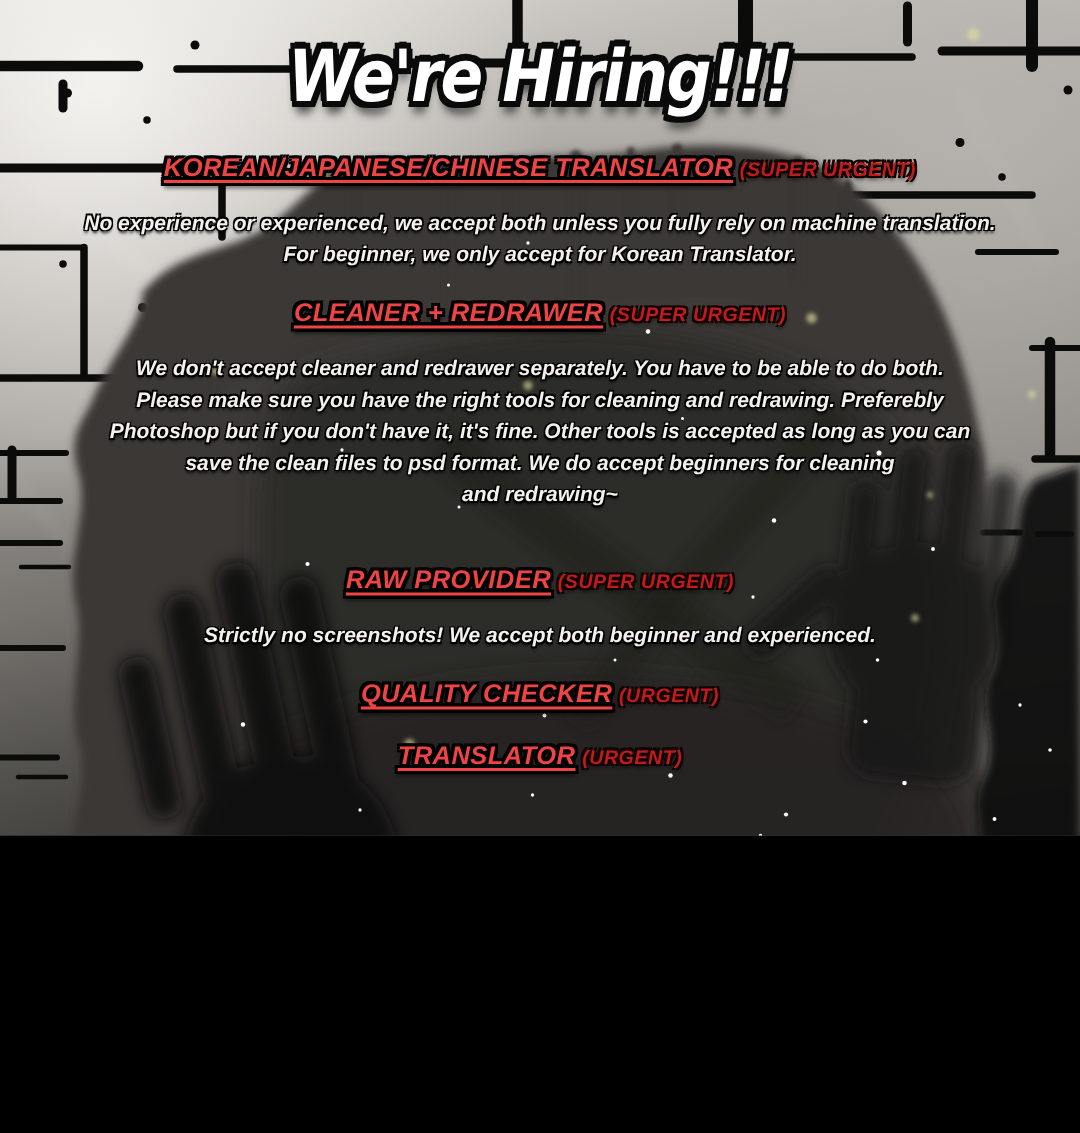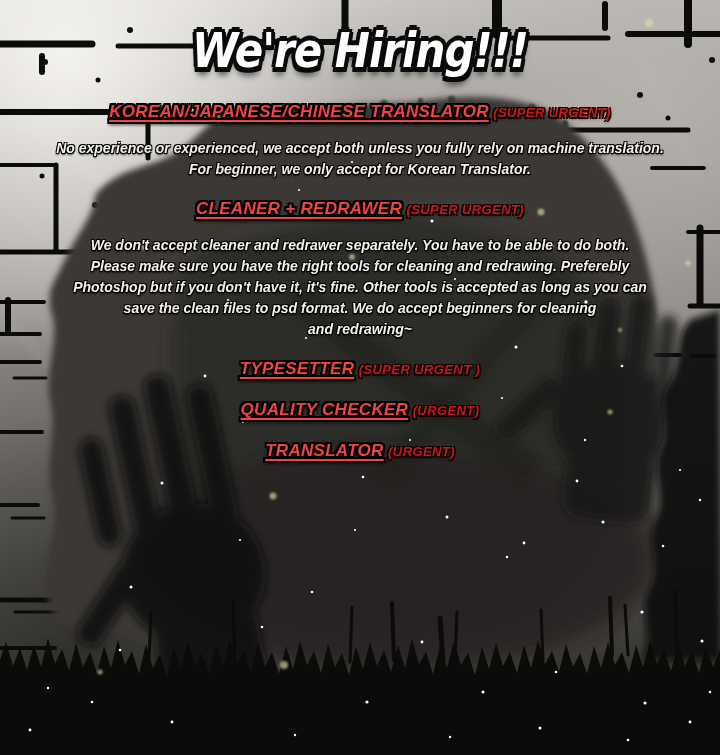--- a/index.html
+++ b/index.html
@@ -1,19 +1,19 @@
 <!DOCTYPE html>
 <html><head>
 <meta charset="utf-8">
 <style>
   html, body { margin: 0; padding: 0; background: #000; }
   .poster {
     position: relative;
     width: 720px;
-    height: 755px;
+    height: 557px;
     overflow: hidden;
     font-family: "Liberation Sans", sans-serif;
   }
   .bg-svg { position: absolute; inset: 0; display: block; }
   .content {
     position: absolute;
     inset: 0;
     display: flex;
     flex-direction: column;
     align-items: center;
@@ -347,26 +347,29 @@
         <span class="urgency">(SUPER URGENT)</span>
       </div>
       <div class="desc">We don't accept cleaner and redrawer separately. You have to be able to do both.
 Please make sure you have the right tools for cleaning and redrawing. Preferebly
 Photoshop but if you don't have it, it's fine. Other tools is accepted as long as you can
 save the clean files to psd format. We do accept beginners for cleaning
 and redrawing~</div>
     </div>
 
     <div class="section">
-      <div class="role-line">
-        <span class="role">TYPESETTER</span>
-        <span class="urgency">(SUPER URGENT )</span>
-      </div>
-    </div>
-
+    </div>
+
+    <div class="section">
+      <div class="role-line">
+        <span class="role">RAW PROVIDER</span>
+        <span class="urgency">(SUPER URGENT)</span>
+      </div>
+      <div class="desc">Strictly no screenshots! We accept both beginner and experienced.</div>
+    </div>
 
     <div class="section">
       <div class="role-line">
         <span class="role">QUALITY CHECKER</span>
         <span class="urgency">(URGENT)</span>
       </div>
     </div>
 
     <div class="section">
       <div class="role-line">

